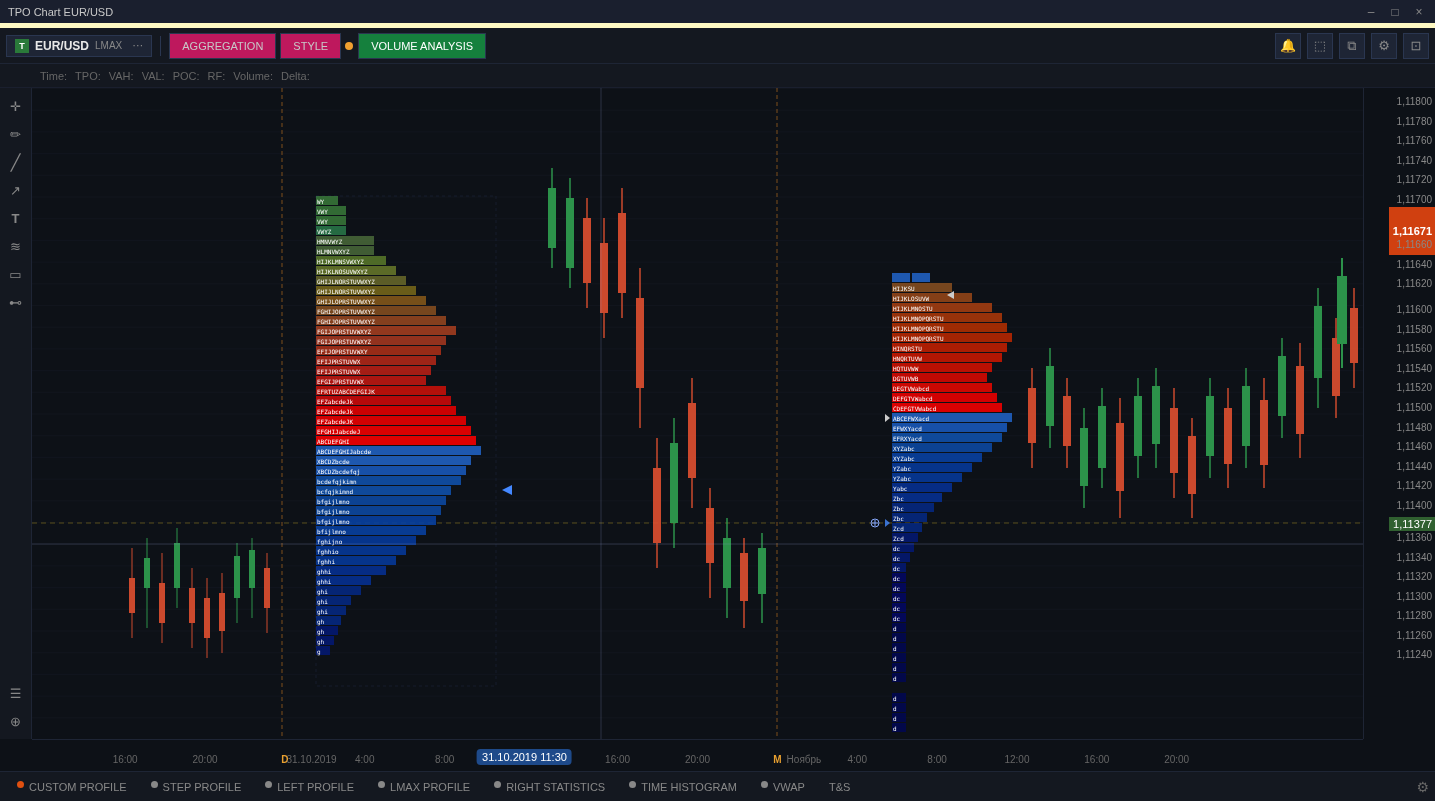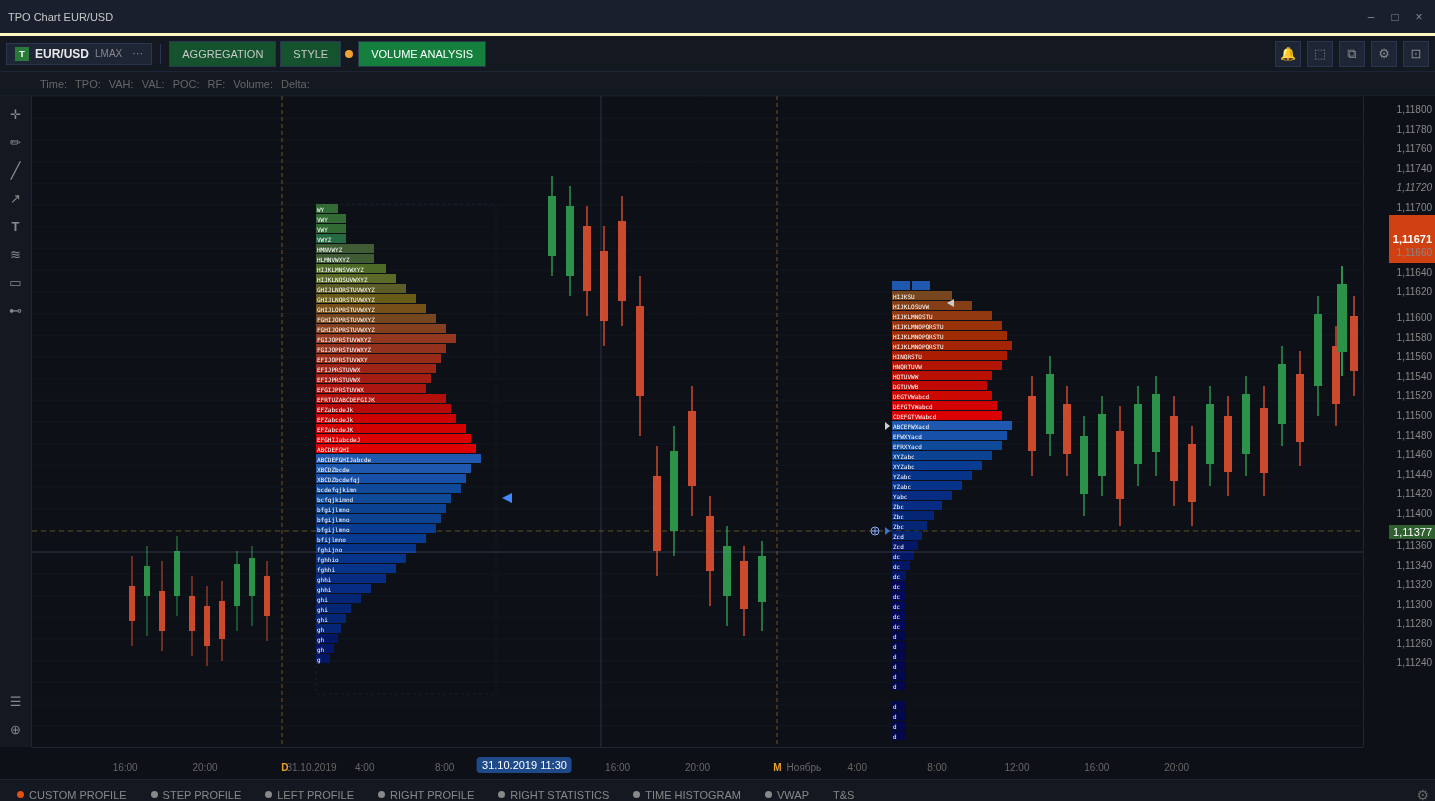--- a/index.html
+++ b/index.html
@@ -10,25 +10,25 @@
       font-size: 11px;
       width: 1435px;
       height: 801px;
       overflow: hidden;
       position: relative;
     }
 
     
     #title-bar {
       background: #1a1f2e;
-      height: 36px;
+      height: 28px;
       display: flex;
       align-items: center;
       padding: 0 8px;
-      border-bottom: 3px solid #fef9c3;
+      border-bottom: 5px solid #fef9c3;
       position: relative;
     }
     #title-bar .window-controls {
       position: absolute;
       right: 8px;
       display: flex;
       gap: 8px;
       align-items: center;
     }
     #title-bar .window-btn {
@@ -64,21 +64,21 @@
     .symbol-name {
       color: #e8e8e8;
       font-weight: bold;
       font-size: 12px;
     }
     .symbol-sub {
       color: #888;
       font-size: 10px;
     }
     .toolbar-btn {
-      background: #14532d;
+      background: #be185d;
       border: 1px solid #2a3650;
       color: #c8c8c8;
       padding: 4px 12px;
       font-size: 11px;
       cursor: pointer;
       height: 26px;
       display: flex;
       align-items: center;
     }
     .toolbar-btn.active {
@@ -163,21 +163,20 @@
       height: 30px;
       background: #141820;
       border-top: 1px solid #1e2535;
       display: flex;
       align-items: center;
       padding: 0 6px;
       gap: 2px;
     }
     .bottom-tab {
       display: flex;
-      align-items: center;
       gap: 5px;
       padding: 4px 10px;
       color: #888;
       font-size: 11px;
       cursor: pointer;
       border: 1px solid transparent;
       height: 22px;
     }
     .tab-dot { width: 7px; height: 7px; border-radius: 50%; }
 
@@ -714,21 +713,21 @@
       <line x1="0" y1="456" x2="1331" y2="456" stroke="rgba(140,150,200,0.25)" stroke-width="1"></line>
     </svg>
   </div>
 
   <div id="price-axis">
     <div id="price-labels-container" style="position:relative;width:72px;height:100%;">
     <div class="price-label" style="top: 2%;">1,11800</div>
         <div class="price-label" style="top: 5%;">1,11780</div>
         <div class="price-label" style="top: 8%;">1,11760</div>
         <div class="price-label" style="top: 11%;">1,11740</div>
-        <div class="price-label" style="top: 14%; font-style: italic;">1,11720</div>
+        <div class="price-label" style="top: 14%;">1,11720</div>
         <div class="price-label" style="top: 17%;">1,11700</div>
         <div class="price-label" style="top: 20%;">1,11680</div>
         <div class="price-label current" style="top: 22%; background: rgb(208, 64, 16); color: rgb(255, 255, 255); padding: 18px 4px; right: 0px; font-size: 11px; font-weight: bold;">1,11671</div>
         <div class="price-label" style="top: 24%;">1,11660</div>
         <div class="price-label" style="top: 27%;">1,11640</div>
         <div class="price-label" style="top: 30%;">1,11620</div>
         <div class="price-label" style="top: 34%;">1,11600</div>
         <div class="price-label" style="top: 37%;">1,11580</div>
         <div class="price-label" style="top: 40%;">1,11560</div>
         <div class="price-label" style="top: 43%;">1,11540</div>
@@ -778,21 +777,21 @@
     <div class="bottom-tab">
       <span class="tab-dot" style="background: rgb(136, 136, 136);"></span>
       <span>STEP PROFILE</span>
     </div>
     <div class="bottom-tab">
       <span class="tab-dot" style="background: rgb(136, 136, 136);"></span>
       <span>LEFT PROFILE</span>
     </div>
     <div class="bottom-tab">
       <span class="tab-dot" style="background: rgb(136, 136, 136);"></span>
-      <span>RIGHT PROFILE</span>
+      <span>LMAX PROFILE</span>
     </div>
     <div class="bottom-tab">
       <span class="tab-dot" style="background: rgb(136, 136, 136);"></span>
       <span>RIGHT STATISTICS</span>
     </div>
     <div class="bottom-tab">
       <span class="tab-dot" style="background: rgb(136, 136, 136);"></span>
       <span>TIME HISTOGRAM</span>
     </div>
     <div class="bottom-tab">

